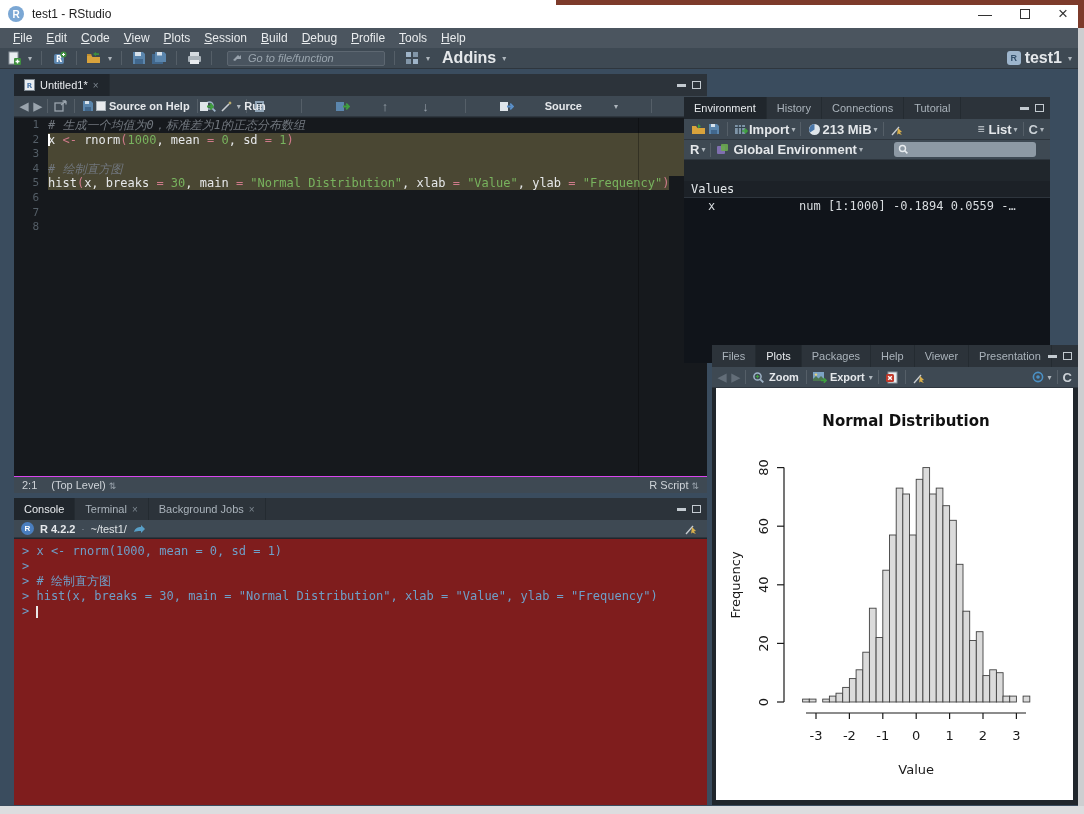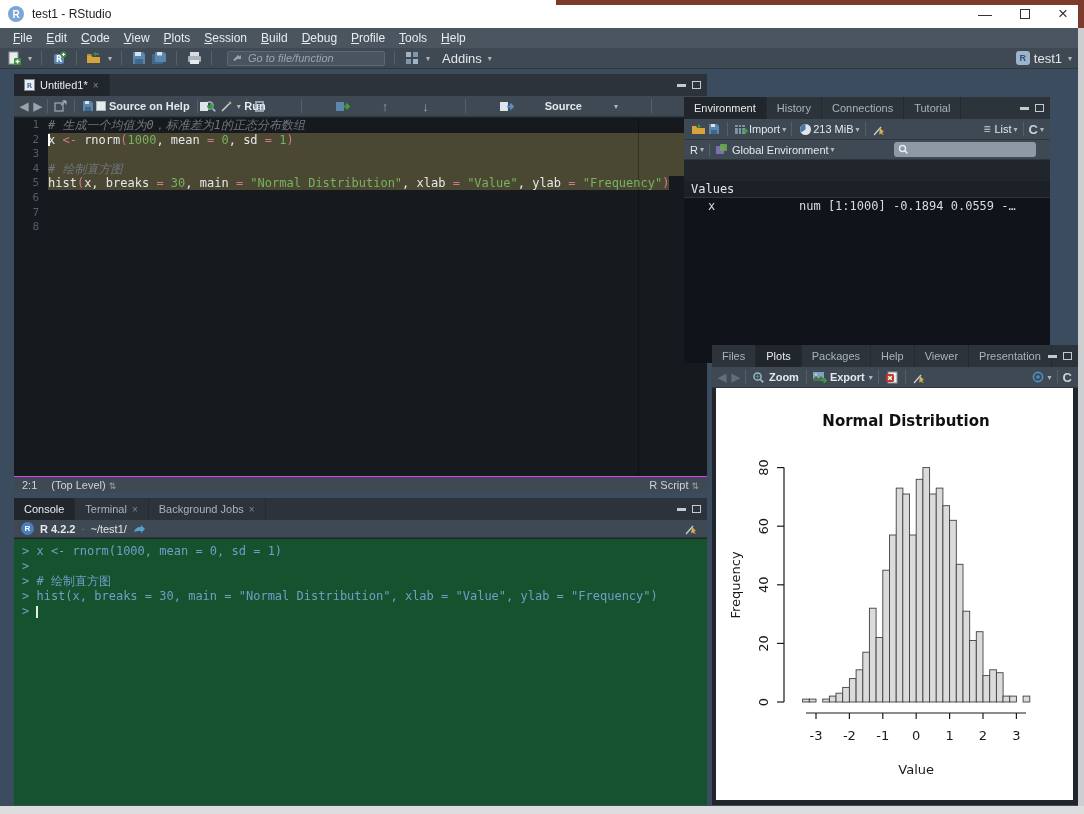--- a/index.html
+++ b/index.html
@@ -27,21 +27,21 @@
   .menu-item u{text-decoration:underline;}
   .main-toolbar{position:absolute;left:0;top:48px;width:1084px;height:21px;background:#3e4953;
                 border-bottom:1px solid #2e363e;display:flex;align-items:center;padding:0 6px;z-index:5;}
   .tb-group{display:flex;align-items:center;gap:4px;}
   .sep{width:1px;height:14px;background:#555f68;margin:0 5px;}
   .caret{color:#aeb6bd;font-size:8px;margin-left:2px;}
   .ic{display:inline-flex;width:16px;height:16px;align-items:center;justify-content:center;}
   .goto-box{display:flex;align-items:center;width:158px;height:15px;background:#49545f;
             border:1px solid #5d6771;border-radius:2px;margin-left:6px;padding:0 4px;gap:4px;}
   .goto-box .ph{color:#9aa5ae;font-size:11px;white-space:nowrap;font-style:italic;}
-  .tb-label{color:#e4e7ea;font-size:13px;font-weight:normal;}
+  .tb-label{color:#e4e7ea;font-size:16px;font-weight:bold;}
   .proj-group{position:absolute;right:12px;display:flex;align-items:center;gap:4px;}
   .r-sq{display:inline-flex;align-items:center;justify-content:center;width:14px;height:14px;
         border-radius:3px;background:#9db5cc;color:#33506b;font-size:9px;font-weight:bold;}
   
   .pane{position:absolute;background:#20262c;overflow:hidden;}
   .pane-source{left:14px;top:74px;width:693px;height:419px;}
   .pane-console{left:14px;top:498px;width:693px;height:307px;}
   .pane-env{left:684px;top:74px;width:366px;height:266px;margin-top:23px;}
   .pane-plots{left:712px;top:345px;width:366px;height:460px;}
   .tabbar{position:relative;height:22px;background:#2c333a;display:flex;align-items:stretch;}
@@ -77,37 +77,37 @@
   .margin-guide{position:absolute;left:624px;top:0;bottom:0;width:1px;background:rgba(0,0,0,0.30);z-index:3;}
   .src-status{position:absolute;left:0;right:0;bottom:0;height:17px;background:#3e4953;border-top:1px solid #d946ef;
               display:flex;align-items:center;font-size:11px;color:#ced3d8;padding:0 8px;gap:14px;}
   .src-status .right{position:absolute;right:8px;}
   .updn{font-size:9px;color:#9aa4ad;margin-left:3px;}
   
   .console-info{height:18px;background:#3e4953;border-bottom:1px solid #2e363e;display:flex;
                 align-items:center;padding:0 7px;gap:6px;position:relative;}
   .console-info .txt{color:#e6e9ec;font-size:11px;font-weight:bold;}
   .console-info .wd{color:#dfe3e6;font-size:11px;font-weight:normal;}
-  .console-body{position:absolute;left:0;right:0;top:41px;bottom:0;background:#14532d;padding:5px 8px;}
+  .console-body{position:absolute;left:0;right:0;top:41px;bottom:0;background:#7f1d1d;padding:5px 8px;}
   .console-line{font-family:"DejaVu Sans Mono",monospace;font-size:12px;line-height:15px;
                 color:#6f9fc8;white-space:pre;}
   .c-caret{display:inline-block;width:2px;height:12px;background:#e8e8e8;vertical-align:middle;}
   
   .env-toolbar2{height:20px;background:#3e4953;border-bottom:1px solid #2e363e;display:flex;
                 align-items:center;padding:0 6px;position:relative;}
   .env-content{position:absolute;left:0;right:0;top:84px;bottom:0;background:#10141a;
                font-family:"DejaVu Sans Mono",monospace;}
   .env-section{height:17px;line-height:17px;background:#1c2127;border-bottom:1px solid #2e353d;
                color:#e2e6e9;font-size:12px;padding-left:7px;}
   .env-row{display:flex;height:17px;line-height:17px;font-size:12px;color:#d8dcdf;}
   .env-row .nm{flex:0 0 115px;padding-left:24px;}
   .env-row .vl{white-space:pre;}
   .search-box{position:absolute;right:14px;display:flex;align-items:center;width:142px;height:15px;
               background:#8d99a4;border-radius:3px;padding:0 4px;gap:4px;}
-  .env-label{color:#e4e7ea;font-size:11px;font-weight:normal;}
+  .env-label{color:#e4e7ea;font-size:13px;font-weight:bold;}
   .list-lines{color:#cdd3d8;font-size:12px;letter-spacing:0;}
   .bigC{color:#ccd2d7;font-weight:bold;font-size:13px;font-family:"Liberation Sans",sans-serif;}
   
   .plot-content{position:absolute;left:4px;right:5px;top:43px;bottom:5px;background:#ffffff;}
   svg text{font-family:"DejaVu Sans",sans-serif;}
 </style>
 </head>
 <body>
 
 <div class="screen">

